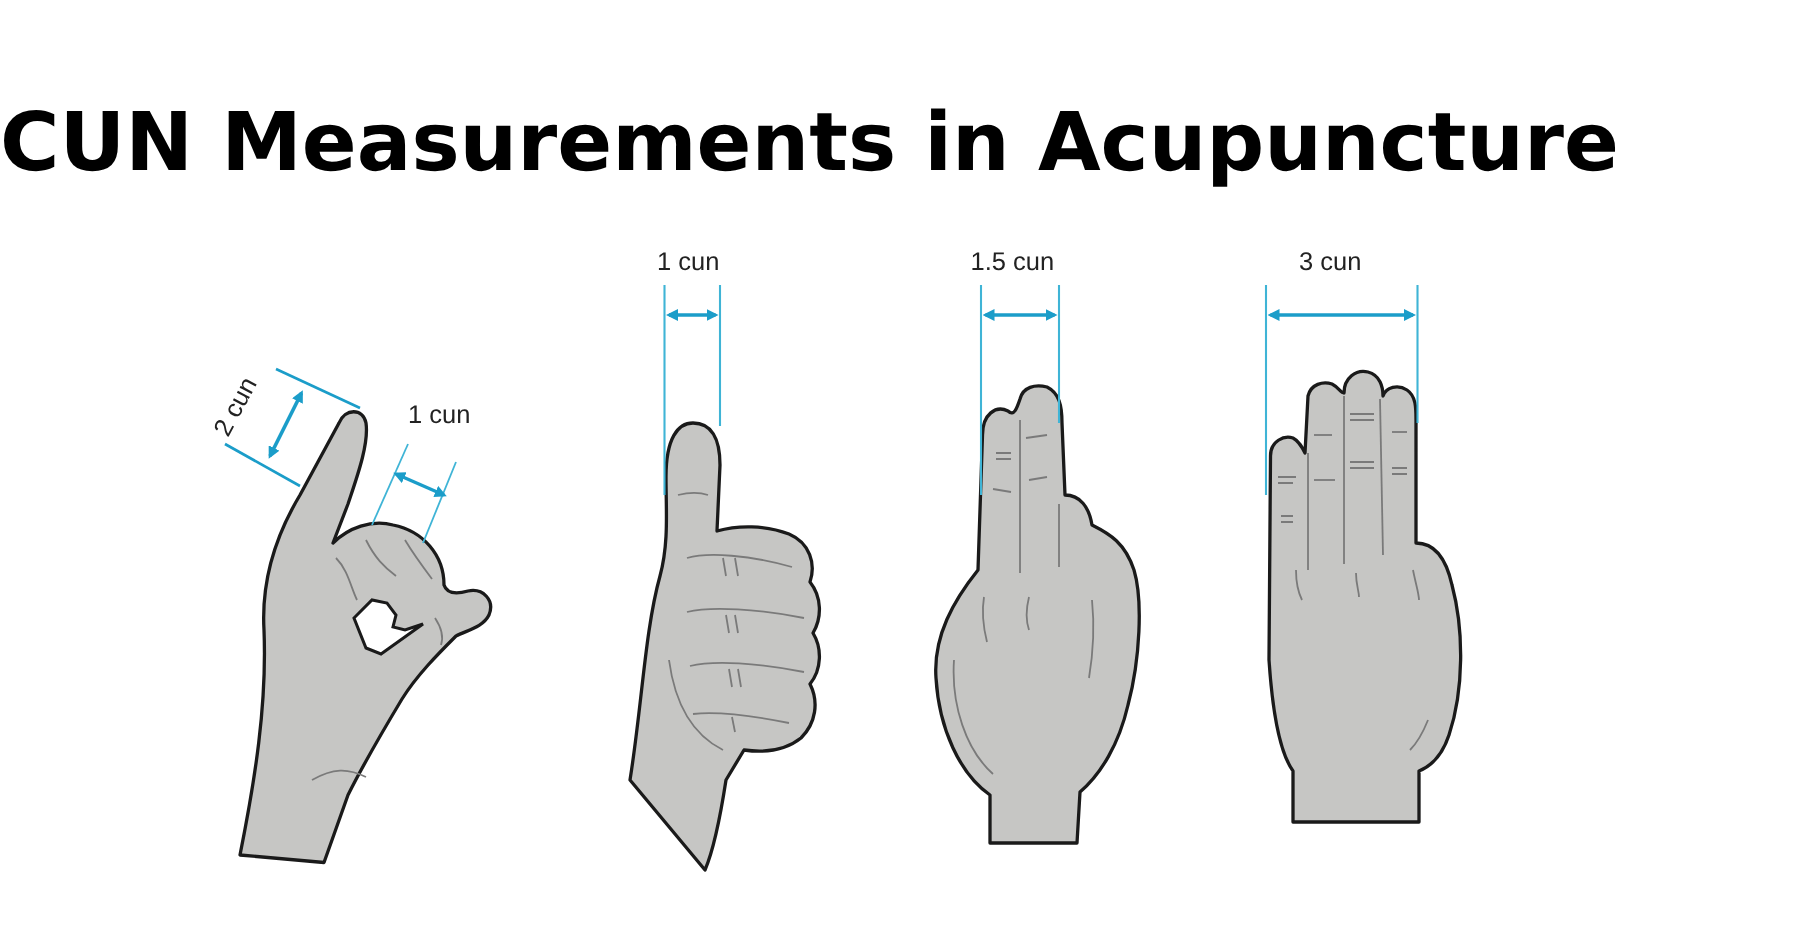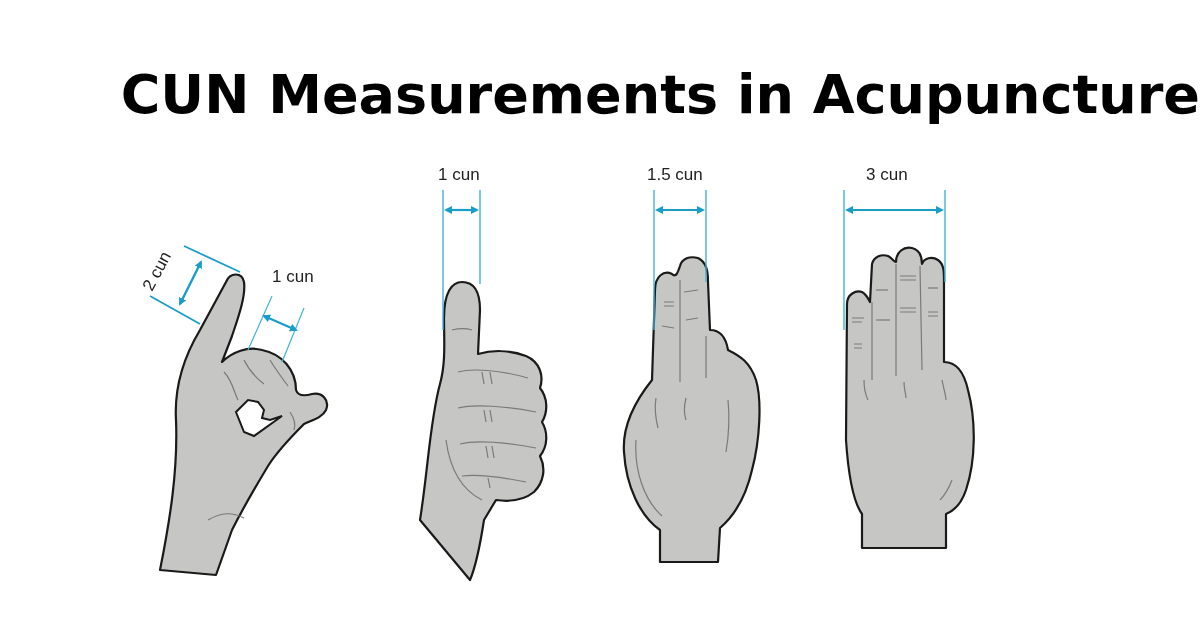--- a/index.html
+++ b/index.html
@@ -1,18 +1,18 @@
 <!DOCTYPE html>
 <html><head>
 <meta charset="utf-8">
 <style>
   html, body { margin: 0; padding: 0; background: #ffffff; }
   body { width: 1200px; height: 628px; position: relative; overflow: hidden; font-family: "Liberation Sans", sans-serif; }
   .title {
-    position: absolute; left: 0; top: 60px; width: 1200px; text-align: right;
+    position: absolute; left: 0; top: 60px; width: 1200px; text-align: left;
     font-family: "DejaVu Sans", sans-serif; font-weight: bold; font-size: 54px;
     color: #000000; letter-spacing: 0px; line-height: 70px;
   }
   svg.illus { position: absolute; left: 0; top: 0; }
   .lbl { font-family: "Liberation Sans", sans-serif; font-size: 17px; fill: #222222; }
 </style>
 </head>
 <body>
 
 <div class="title">CUN Measurements in Acupuncture</div>

